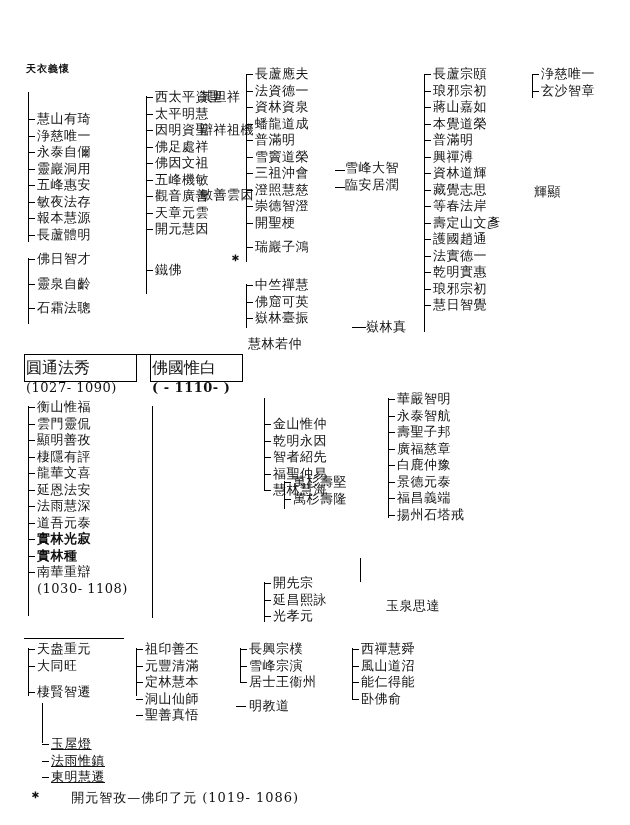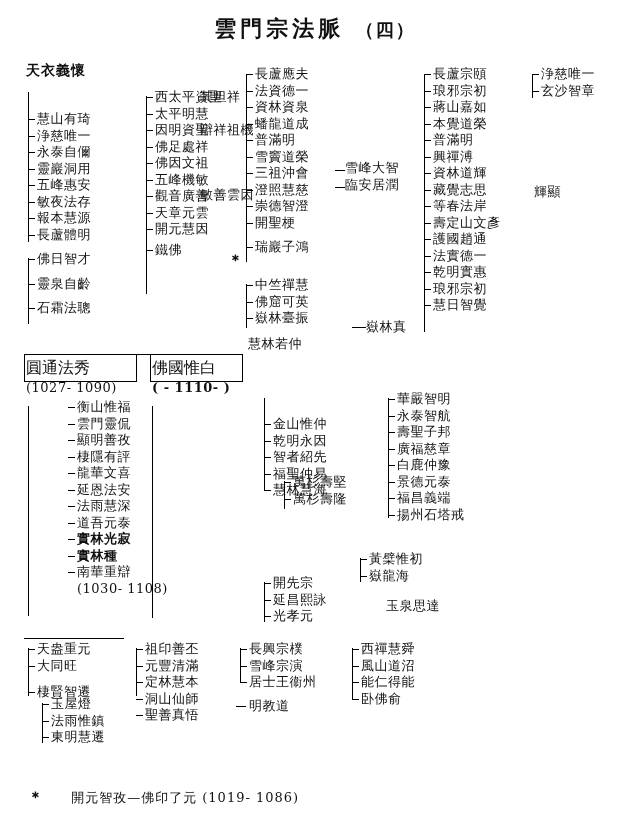--- a/index.html
+++ b/index.html
@@ -15,21 +15,21 @@
   .title{
     position:absolute;top:14px;left:0;width:630px;text-align:center;
     font-size:22px;font-weight:bold;letter-spacing:4px;
     font-family:"DejaVu Serif","Liberation Serif",serif;
   }
   .title .sub{font-size:18px;letter-spacing:2px;}
 
   
   .col{position:absolute;}
   .col .hd{
-    font-weight:bold;font-size:14px;letter-spacing:1px;white-space:nowrap;
+    font-weight:bold;font-size:10px;letter-spacing:1px;white-space:nowrap;
     font-family:"DejaVu Serif","Liberation Serif",serif;
     text-align:right;
   }
   .nm{
     font-size:13px;letter-spacing:0.5px;white-space:nowrap;line-height:16.5px;
     font-family:"DejaVu Serif","Liberation Serif",serif;
   }
   .bold{font-weight:bold;}
 
   
@@ -49,24 +49,20 @@
   }
   .star{font-size:15px;font-weight:bold;}
 
   .grp{position:absolute;}
 </style>
 </head>
 <body>
 
 <div class="page">
 
-  <div class="title">
-    <span>雲門宗法脈</span>
-    <span class="sub">（四）</span>
-  </div>
 
   <div class="col" style="left:26px;top:62px;">
     <div class="hd">天衣義懷</div>
   </div>
   <div class="brk" style="left:28px;top:92px;height:150px;"></div>
   <div class="grp" style="left:28px;top:85px;margin-top:26px;">
     <div class="nm rowitem">慧山有琦</div>
     <div class="nm rowitem">浄慈唯一</div>
     <div class="nm rowitem">永泰自儞</div>
     <div class="nm rowitem">靈巖洞用</div>
@@ -84,21 +80,21 @@
   <div class="grp" style="left:146px;top:89px;">
     <div class="nm rowitem">西太平資聖</div>
     <div class="nm rowitem">太平明慧</div>
     <div class="nm rowitem">因明資聖</div>
     <div class="nm rowitem">佛足處祥</div>
     <div class="nm rowitem">佛因文祖</div>
     <div class="nm rowitem">五峰機敏</div>
     <div class="nm rowitem">觀音廣善</div>
     <div class="nm rowitem">天章元雲</div>
     <div class="nm rowitem">開元慧因</div>
-    <div class="nm rowitem" style="margin-top:4px;">鐵佛</div>
+    <div class="nm rowitem" style="margin-top:24px;">鐵佛</div>
   </div>
   <div class="grp" style="left:200px;top:89px;">
     <div class="nm noline">其坦祥</div>
     <div class="nm noline" style="margin-top:16px;">辯祥祖機</div>
     <div class="nm noline" style="margin-top:49px;">敏善雲因</div>
   </div>
 
   <div class="brk" style="left:246px;top:74px;height:188px;"></div>
   <div class="grp" style="left:246px;top:66px;">
     <div class="nm rowitem">長蘆應夫</div>
@@ -164,21 +160,21 @@
 
   <div style="position:absolute;left:26px;top:358px;">
     <div class="hd">圓通法秀</div>
     <div class="nm" style="margin-top:1px;">(1027- 1090)</div>
   </div>
   <div class="vline" style="left:24px;top:354px;height:28px;"></div>
   <div class="vline" style="left:136px;top:354px;height:28px;"></div>
   <div class="hline" style="left:24px;top:381px;width:112px;"></div>
 
   <div class="brk" style="left:28px;top:406px;height:210px;"></div>
-  <div class="grp" style="left:28px;top:399px;margin-left:40px;">
+  <div class="grp" style="left:28px;top:399px;">
     <div class="nm rowitem">衡山惟福</div>
     <div class="nm rowitem">雲門靈侃</div>
     <div class="nm rowitem">顯明善孜</div>
     <div class="nm rowitem">棲隱有評</div>
     <div class="nm rowitem">龍華文喜</div>
     <div class="nm rowitem">延恩法安</div>
     <div class="nm rowitem">法雨慧深</div>
     <div class="nm rowitem">道吾元泰</div>
     <div class="nm rowitem bold">實林光寂</div>
     <div class="nm rowitem bold">實林種</div>
@@ -187,21 +183,21 @@
   </div>
 
   <div class="hline" style="left:24px;top:638px;width:100px;"></div>
   <div class="brk" style="left:28px;top:648px;height:48px;"></div>
   <div class="grp" style="left:28px;top:641px;">
     <div class="nm rowitem">天盎重元</div>
     <div class="nm rowitem">大同旺</div>
     <div class="nm rowitem" style="margin-top:10px;">棲賢智遷</div>
   </div>
   <div class="brk" style="left:42px;top:703px;height:40px;"></div>
-  <div class="grp" style="left:42px;top:696px;">
+  <div class="grp" style="left:42px;top:736px;text-decoration:underline;">
     <div class="nm rowitem">玉屋燈</div>
     <div class="nm rowitem">法雨惟鎮</div>
     <div class="nm rowitem">東明慧遷</div>
   </div>
 
   <div style="position:absolute;left:152px;top:358px;">
     <div class="hd">佛國惟白</div>
     <div class="nm" style="margin-top:1px;font-weight:bold;">( - 1110- )</div>
   </div>
   <div class="hline" style="left:150px;top:354px;width:92px;"></div>
@@ -238,24 +234,20 @@
   </div>
 
   <div class="brk" style="left:264px;top:582px;height:40px;"></div>
   <div class="grp" style="left:264px;top:575px;">
     <div class="nm rowitem">開先宗</div>
     <div class="nm rowitem">延昌熙詠</div>
     <div class="nm rowitem">光孝元</div>
   </div>
 
   <div class="brk" style="left:360px;top:558px;height:24px;"></div>
-  <div class="grp" style="left:360px;top:551px;">
-    <div class="nm rowitem">黃檗惟初</div>
-    <div class="nm rowitem">嶽龍海</div>
-  </div>
   <div class="nm" style="position:absolute;left:386px;top:598px;">玉泉思達</div>
 
   <div class="brk" style="left:136px;top:648px;height:48px;"></div>
   <div class="grp" style="left:136px;top:641px;">
     <div class="nm rowitem">祖印善丕</div>
     <div class="nm rowitem">元豐清滿</div>
     <div class="nm rowitem">定林慧本</div>
     <div class="nm rowitem">洞山仙師</div>
     <div class="nm rowitem">聖善真悟</div>
   </div>

